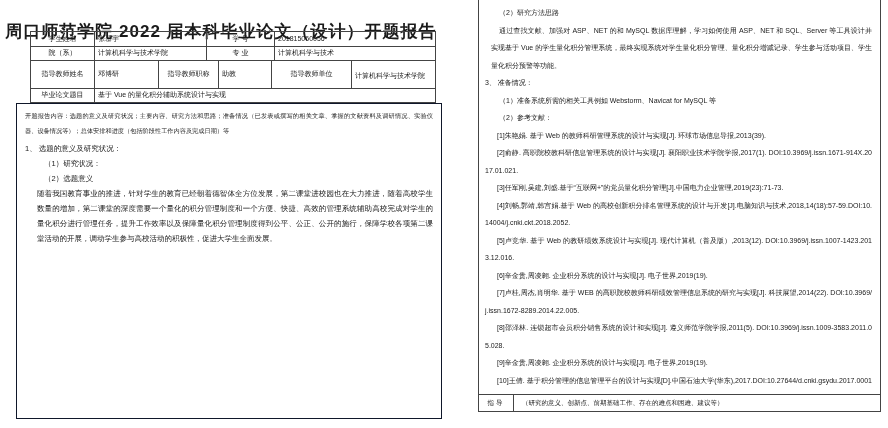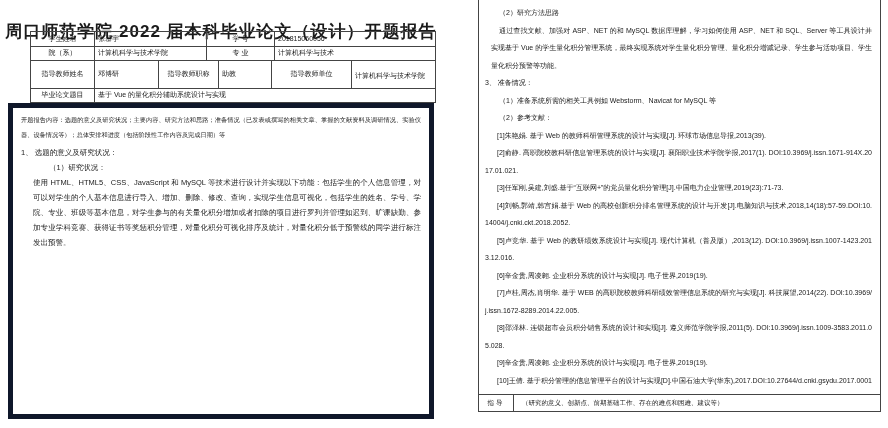--- a/index.html
+++ b/index.html
@@ -14,26 +14,26 @@
   .irow:first-child{border-top:none;}
   .icell{border-left:1px solid #444;box-sizing:border-box;padding:2px 3px;
          display:flex;align-items:center;overflow:hidden;}
   .icell:first-child{border-left:none;}
   .icell.lbl{justify-content:center;text-align:center;}
   .r-sm{height:14px;} .r-md{height:13px;} .r-tall{height:27px;}
   .c63{width:63px;} .c112{width:112px;} .c68{width:68px;} .c161{flex:1;}
   .c64{width:64px;} .c60{width:60px;} .c53{width:53px;} .c80{width:80px;} .c84{flex:1;}
   .c341{flex:1;}
   .wrap2{display:block;line-height:1.35;padding-top:2px;}
-  .content-box{position:absolute;left:8px;top:103px;width:426px;height:316px;
-               border:5px solid #0f172a;box-sizing:border-box;padding:3px 8px 0 8px;
+  .content-box{position:absolute;left:16px;top:103px;width:426px;height:316px;
+               border:1px solid #0f172a;box-sizing:border-box;padding:3px 8px 0 8px;
                font-size:7.5px;line-height:15px;}
   .scope-note{font-size:6.2px;line-height:15px;text-align:justify;margin:1px 0 3px 0;color:#222;}
   .h-num{margin:1px 0 0 0;}
-  .h-sub{margin:0 0 0 28px;}
+  .h-sub{margin:0 0 0 19px;}
   .para{margin:0 0 0 12px;text-align:justify;}
   
   .page2{position:absolute;left:478px;top:0;width:403px;height:412px;box-sizing:border-box;
          border-left:1px solid #444;border-right:1px solid #444;border-bottom:1px solid #444;}
   .page2-content{position:absolute;left:0;top:0;right:0;bottom:16px;overflow:hidden;
                  padding:4px 8px 0 6px;font-size:7px;line-height:17.5px;}
   .h-num2{margin:0;}
   .h-sub2{margin:0 0 0 14px;}
   .para2{margin:0 0 0 6px;text-align:justify;text-indent:8px;}
   .ref{margin:0;text-align:justify;text-indent:12px;word-break:break-all;}
@@ -76,21 +76,22 @@
     <div class="irow r-md">
       <div class="icell lbl c63">毕业论文题目</div>
       <div class="icell c341">基于 Vue 的量化积分辅助系统设计与实现</div>
     </div>
   </div>
 
   <div class="content-box">
     <div class="scope-note">开题报告内容：选题的意义及研究状况；主要内容、研究方法和思路；准备情况（已发表或撰写的相关文章、掌握的文献资料及调研情况、实验仪器、设备情况等）；总体安排和进度（包括阶段性工作内容及完成日期）等</div>
     <div class="h-num">1、 选题的意义及研究状况：</div>
     <div class="h-sub">（1）研究状况：</div>
-    <div class="para">使用 HTML、HTML5、CSS、JavaScript 和 MySQL 等技术进行设计并实现以下功能：包括学生的个人信息管理，对可以对学生的个人基本信息进行导入、增加、删除、修改、查询，实现学生信息可视化，包括学生的姓名、学号、学院、专业、班级等基本信息，对学生参与的有关量化积分增加或者扣除的项目进行罗列并管理如迟到、旷课缺勤、参加专业学科竞赛、获得证书等奖惩积分管理，对量化积分可视化排序及统计，对量化积分低于预警线的同学进行标注发出预警。</div>
+    <div class="h-sub">（2）选题意义</div>
+    <div class="para">随着我国教育事业的推进，针对学生的教育已经朝着德智体全方位发展，第二课堂进校园也在大力推进，随着高校学生数量的增加，第二课堂的深度需要一个量化的积分管理制度和一个方便、快捷、高效的管理系统辅助高校完成对学生的量化积分进行管理任务，提升工作效率以及保障量化积分管理制度得到公平、公正、公开的施行，保障学校各项第二课堂活动的开展，调动学生参与高校活动的积极性，促进大学生全面发展。</div>
   </div>
 
   <div class="page2">
     <div class="page2-content">
       <div class="h-sub2">（2）研究方法思路</div>
       <div class="para2">通过查找文献、加强对 ASP、NET 的和 MySQL 数据库理解，学习如何使用 ASP、NET 和 SQL、Server 等工具设计并实现基于 Vue 的学生量化积分管理系统，最终实现系统对学生量化积分管理、量化积分增减记录、学生参与活动项目、学生量化积分预警等功能。</div>
       <div class="h-num2">3、 准备情况：</div>
       <div class="h-sub2">（1）准备系统所需的相关工具例如 Webstorm、Navicat for MySQL 等</div>
       <div class="h-sub2">（2）参考文献：</div>
       <div class="ref">[1]朱艳娟. 基于 Web 的教师科研管理系统的设计与实现[J]. 环球市场信息导报,2013(39).</div>

